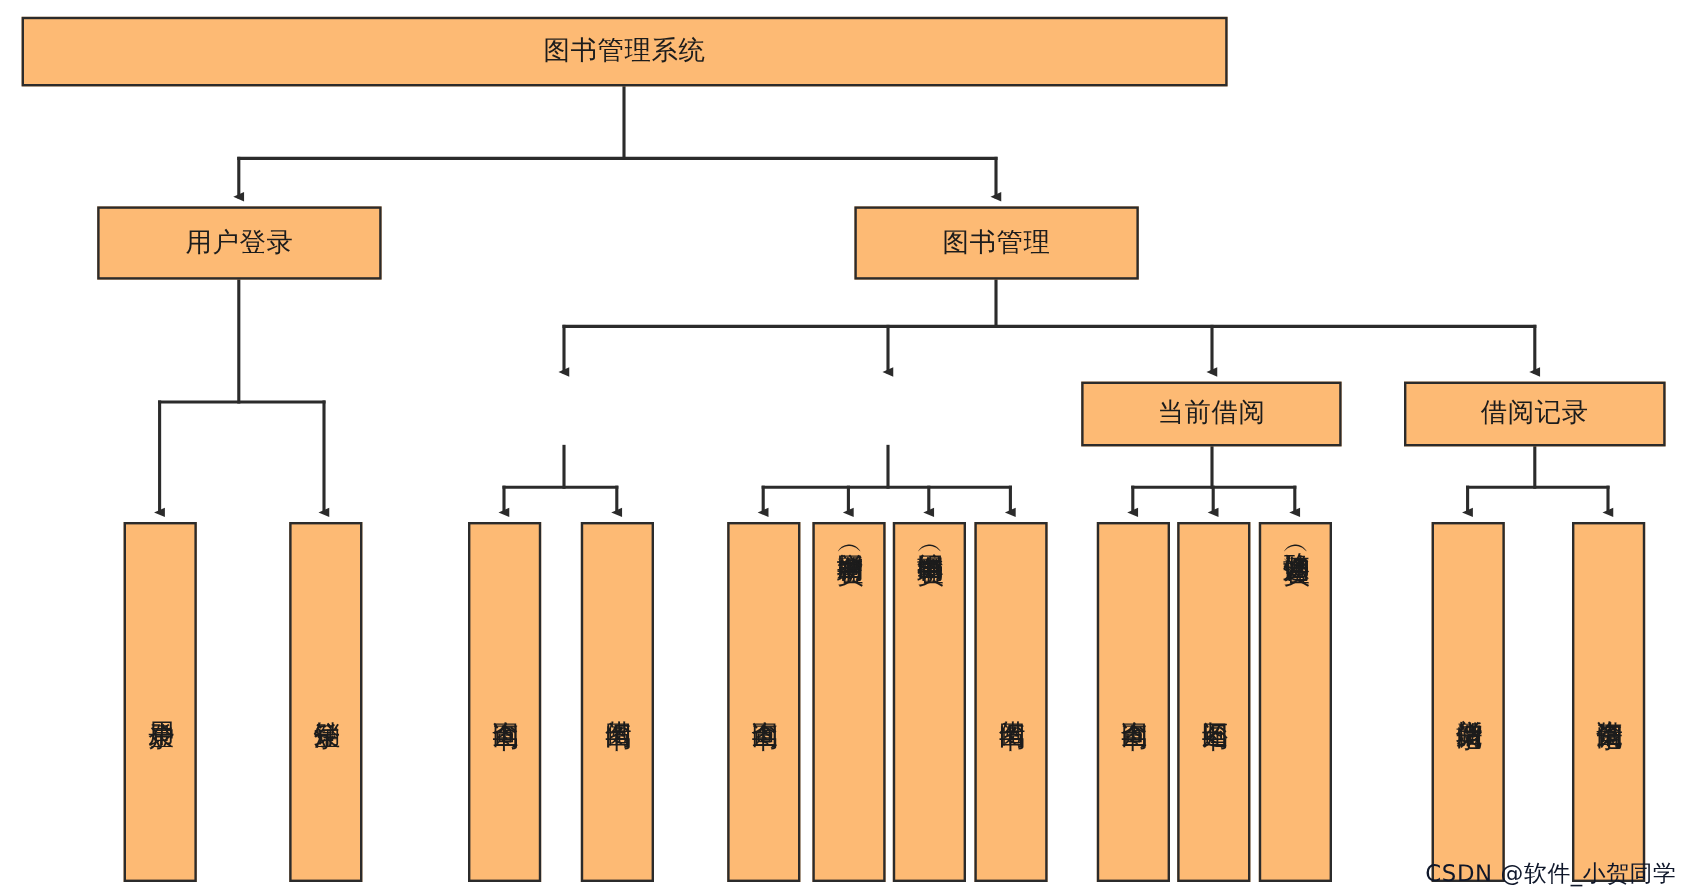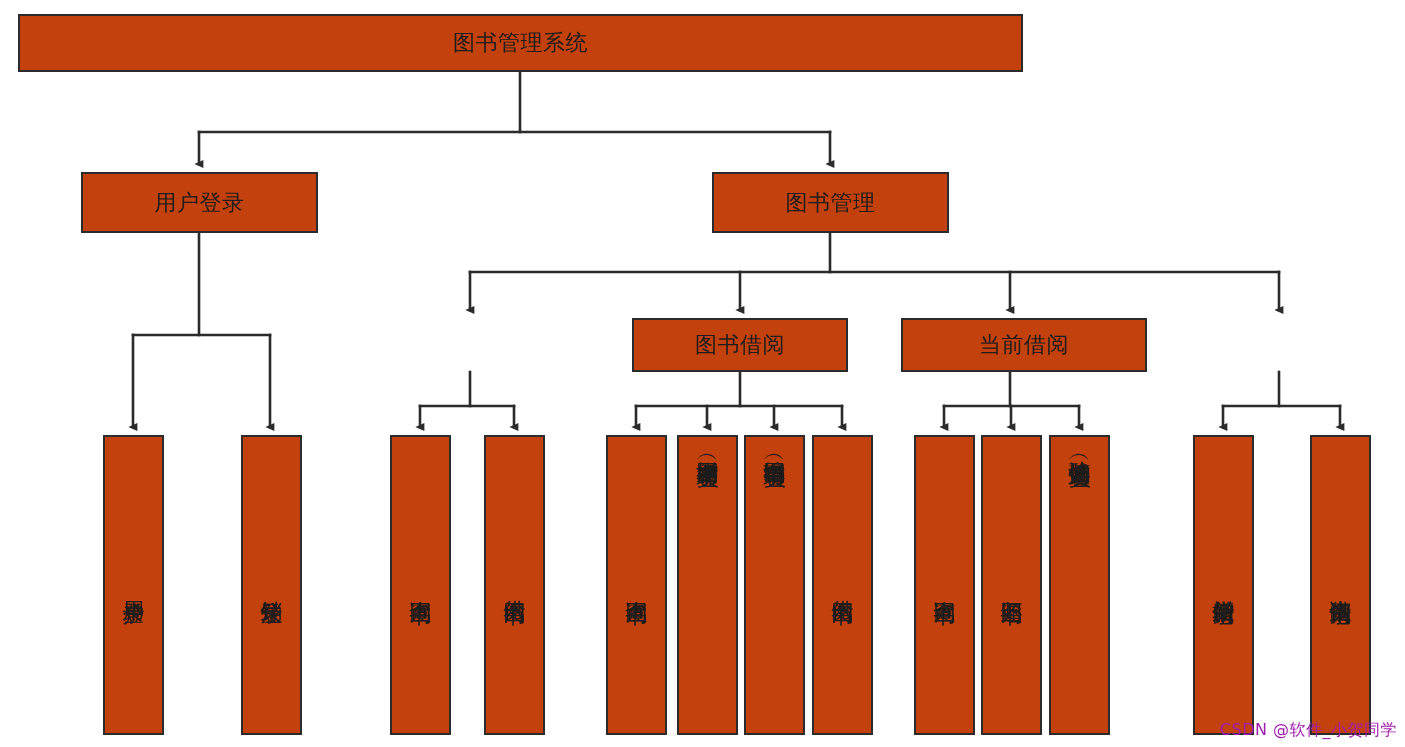--- a/index.html
+++ b/index.html
@@ -17,21 +17,21 @@
   #diagram-root {
     position: absolute;
     left: 0;
     top: 0;
     width: 1405px;
     height: 747px;
   }
   .node-box {
     position: absolute;
     box-sizing: border-box;
-    background: #c2410c;
+    background: #fdba74;
     border: 2.4px solid #2b2b2b;
     display: flex;
     align-items: center;
     justify-content: center;
   }
   .node-label-h {
     font-size: 22px;
     color: #1c1c1c;
     letter-spacing: 0.5px;
     line-height: 1;
@@ -60,22 +60,22 @@
     left: 0;
     top: 0;
     width: 1405px;
     height: 747px;
     pointer-events: none;
   }
   .watermark {
     position: absolute;
     right: 8px;
     bottom: 6px;
-    font-size: 16px;
-    color: #a21caf;
+    font-size: 19px;
+    color: #0f172a;
     letter-spacing: 0.5px;
     white-space: nowrap;
   }
 </style>
 </head>
 <body>
 
 <div id="diagram-root">
 
   <svg class="connectors" viewBox="0 0 1405 747" xmlns="http://www.w3.org/2000/svg">
@@ -137,28 +137,28 @@
 
   <div class="node-box" style="left:81px; top:172px; width:237px; height:61px;">
     <span class="node-label-h">用户登录</span>
   </div>
 
   <div class="node-box" style="left:712px; top:172px; width:237px; height:61px;text-align:center;">
     <span class="node-label-h">图书管理</span>
   </div>
 
 
-  <div class="node-box" style="left:632px; top:318px; width:216px; height:54px;">
-    <span class="node-label-h">图书借阅</span>
-  </div>
-
-  <div class="node-box" style="left:901px; top:318px; width:246px; height:54px;">
+
+  <div class="node-box" style="left:901px; top:318px; width:217px; height:54px;">
     <span class="node-label-h">当前借阅</span>
   </div>
 
+  <div class="node-box" style="left:1170px; top:318px; width:218px; height:54px;">
+    <span class="node-label-h">借阅记录</span>
+  </div>
 
   <div class="node-box leaf-box leaf-center" style="left:103px; top:435px; width:61px; height:300px;">
     <span class="node-label-v">用户登录</span>
   </div>
 
   <div class="node-box leaf-box leaf-center" style="left:241px; top:435px; width:61px; height:300px;">
     <span class="node-label-v">注销登录</span>
   </div>
 
   <div class="node-box leaf-box leaf-center" style="left:390px; top:435px; width:61px; height:300px;">

